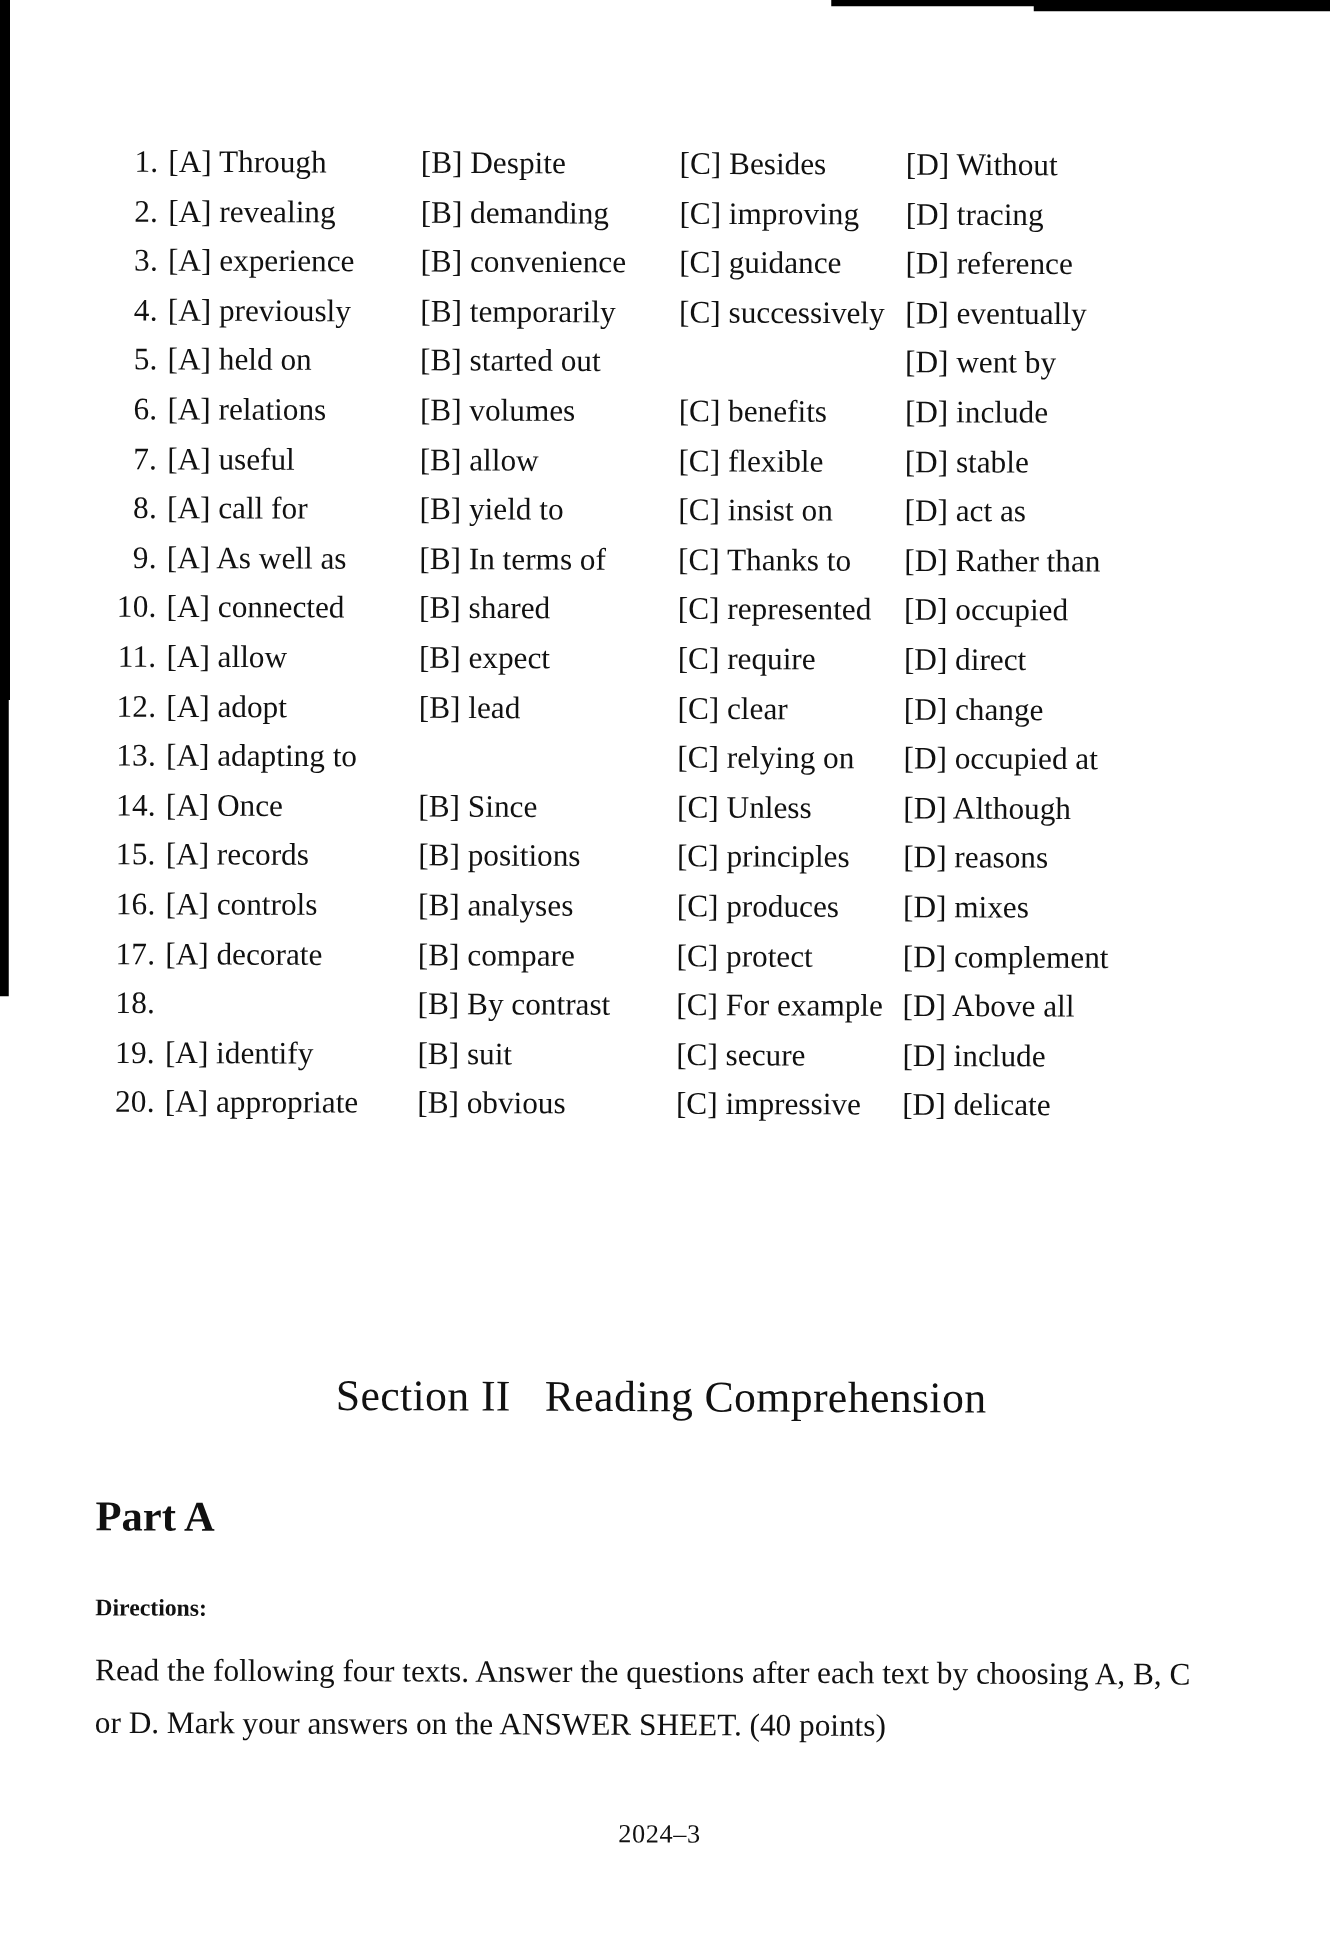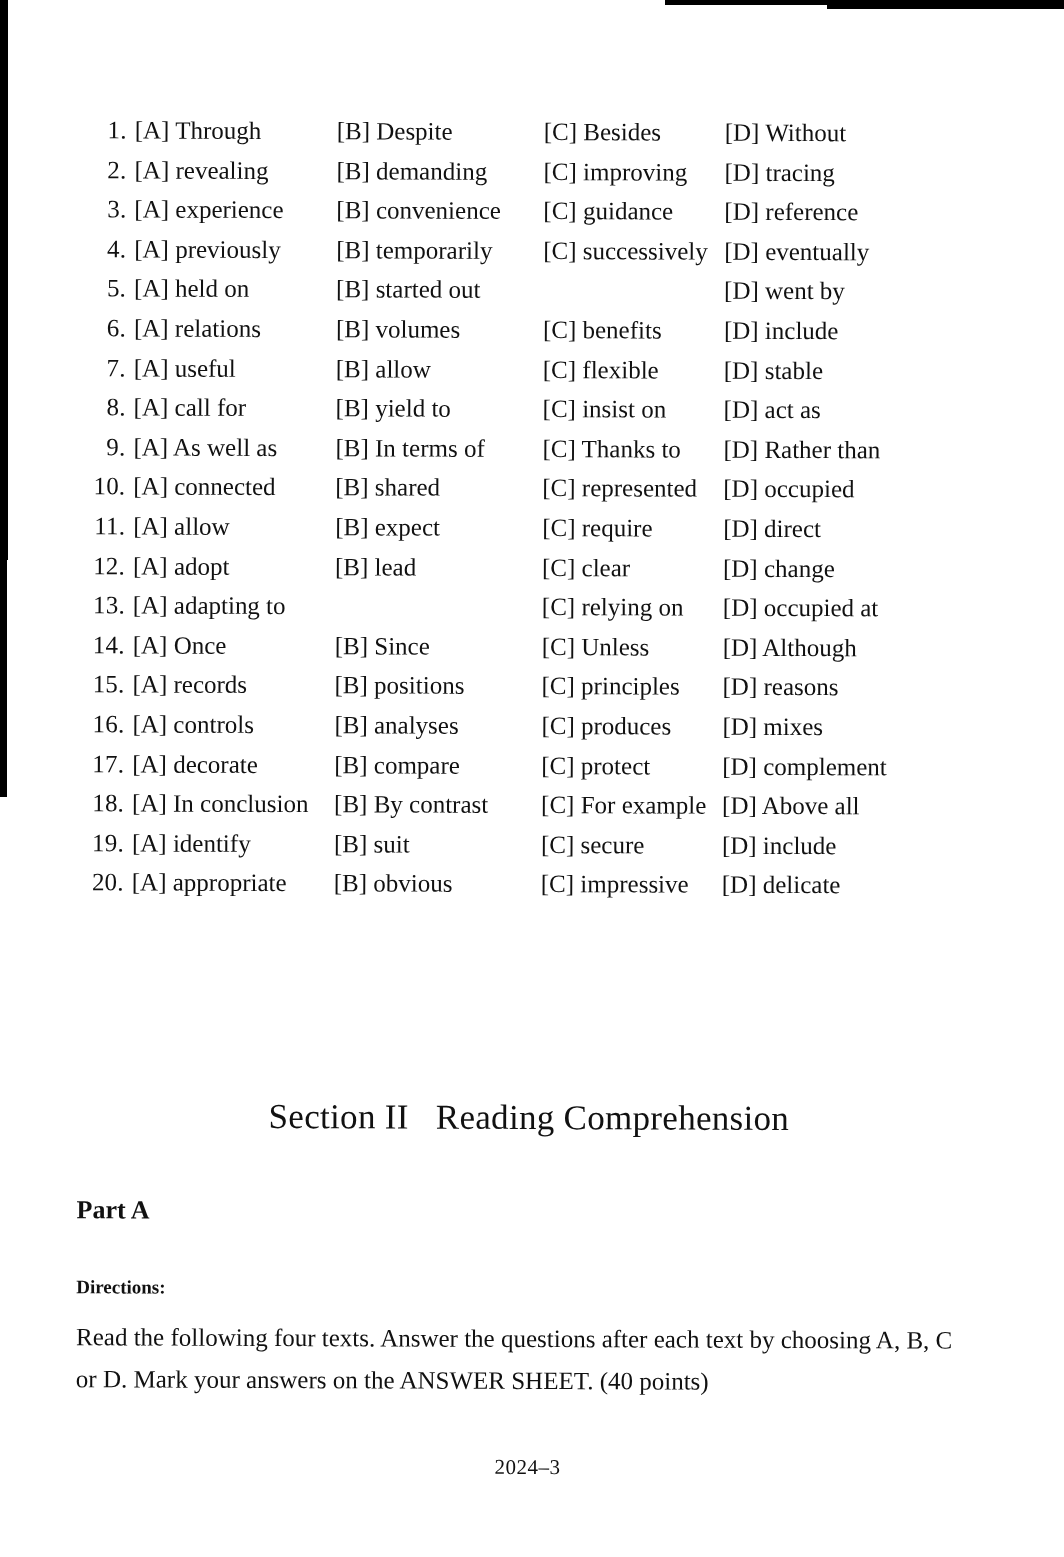--- a/index.html
+++ b/index.html
@@ -107,21 +107,21 @@
     text-align: center;
     font-size: 35px;
     letter-spacing: 0.3px;
     white-space: pre;
   }
 
   .part-label {
     position: absolute;
     left: 80px;
     top: 1197px;
-    font-size: 26px;
+    font-size: 34px;
     font-weight: bold;
   }
 
   .directions-label {
     position: absolute;
     left: 80px;
     top: 1278px;
     font-size: 19px;
     font-weight: bold;
   }
@@ -267,21 +267,20 @@
       </div>
       <div class="opt-row wide">
         <span class="num">17.</span>
         <span class="oa">[A] decorate</span>
         <span class="ob">[B] compare</span>
         <span class="oc">[C] protect</span>
         <span class="od">[D] complement</span>
       </div>
       <div class="opt-row wide">
         <span class="num">18.</span>
-        <span class="oa">[A] In conclusion</span>
         <span class="ob">[B] By contrast</span>
         <span class="oc">[C] For example</span>
         <span class="od">[D] Above all</span>
       </div>
       <div class="opt-row wide">
         <span class="num">19.</span>
         <span class="oa">[A] identify</span>
         <span class="ob">[B] suit</span>
         <span class="oc">[C] secure</span>
         <span class="od">[D] include</span>

